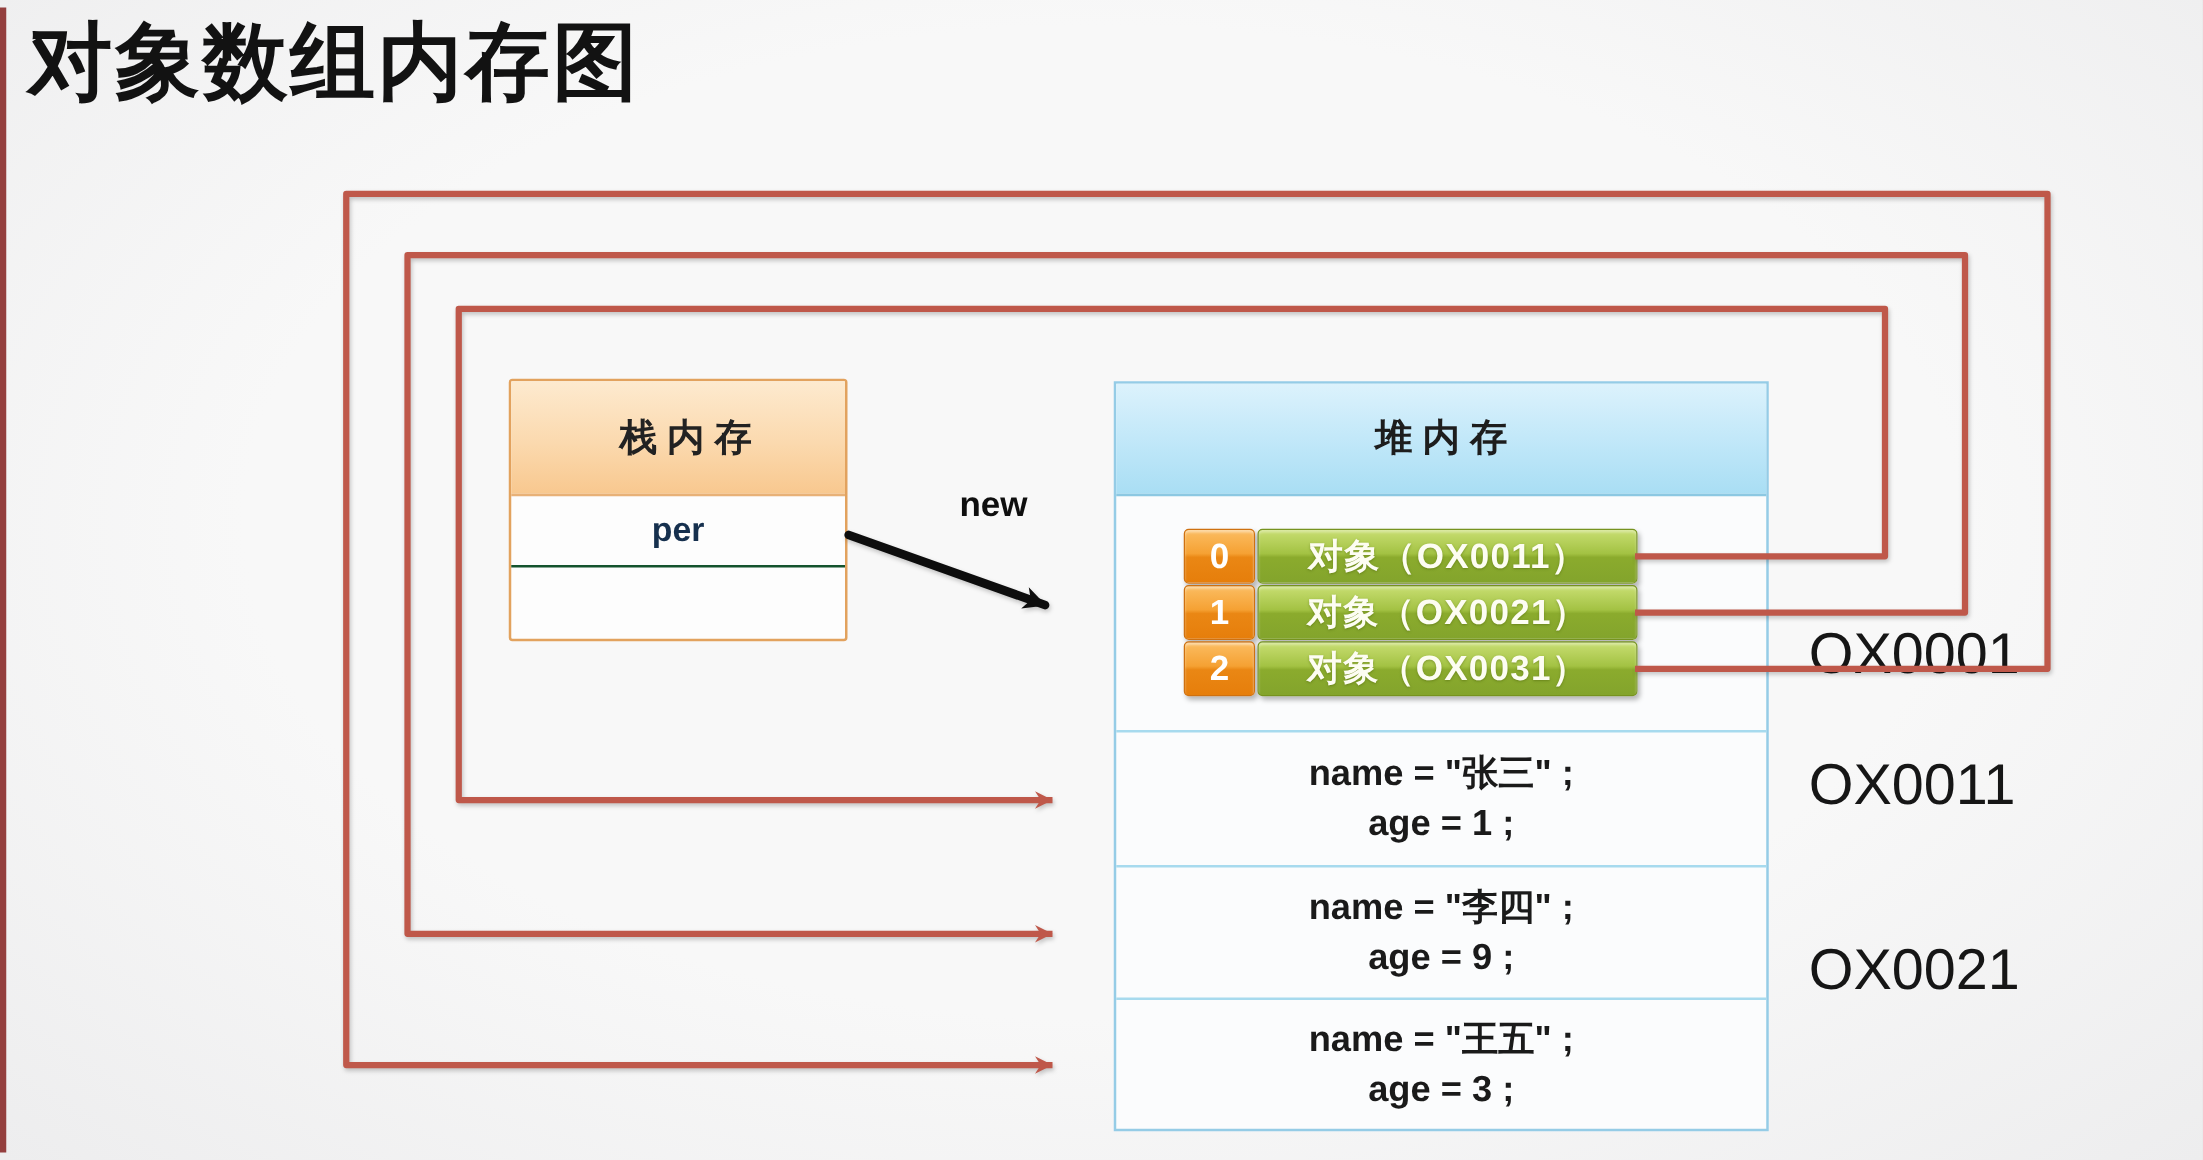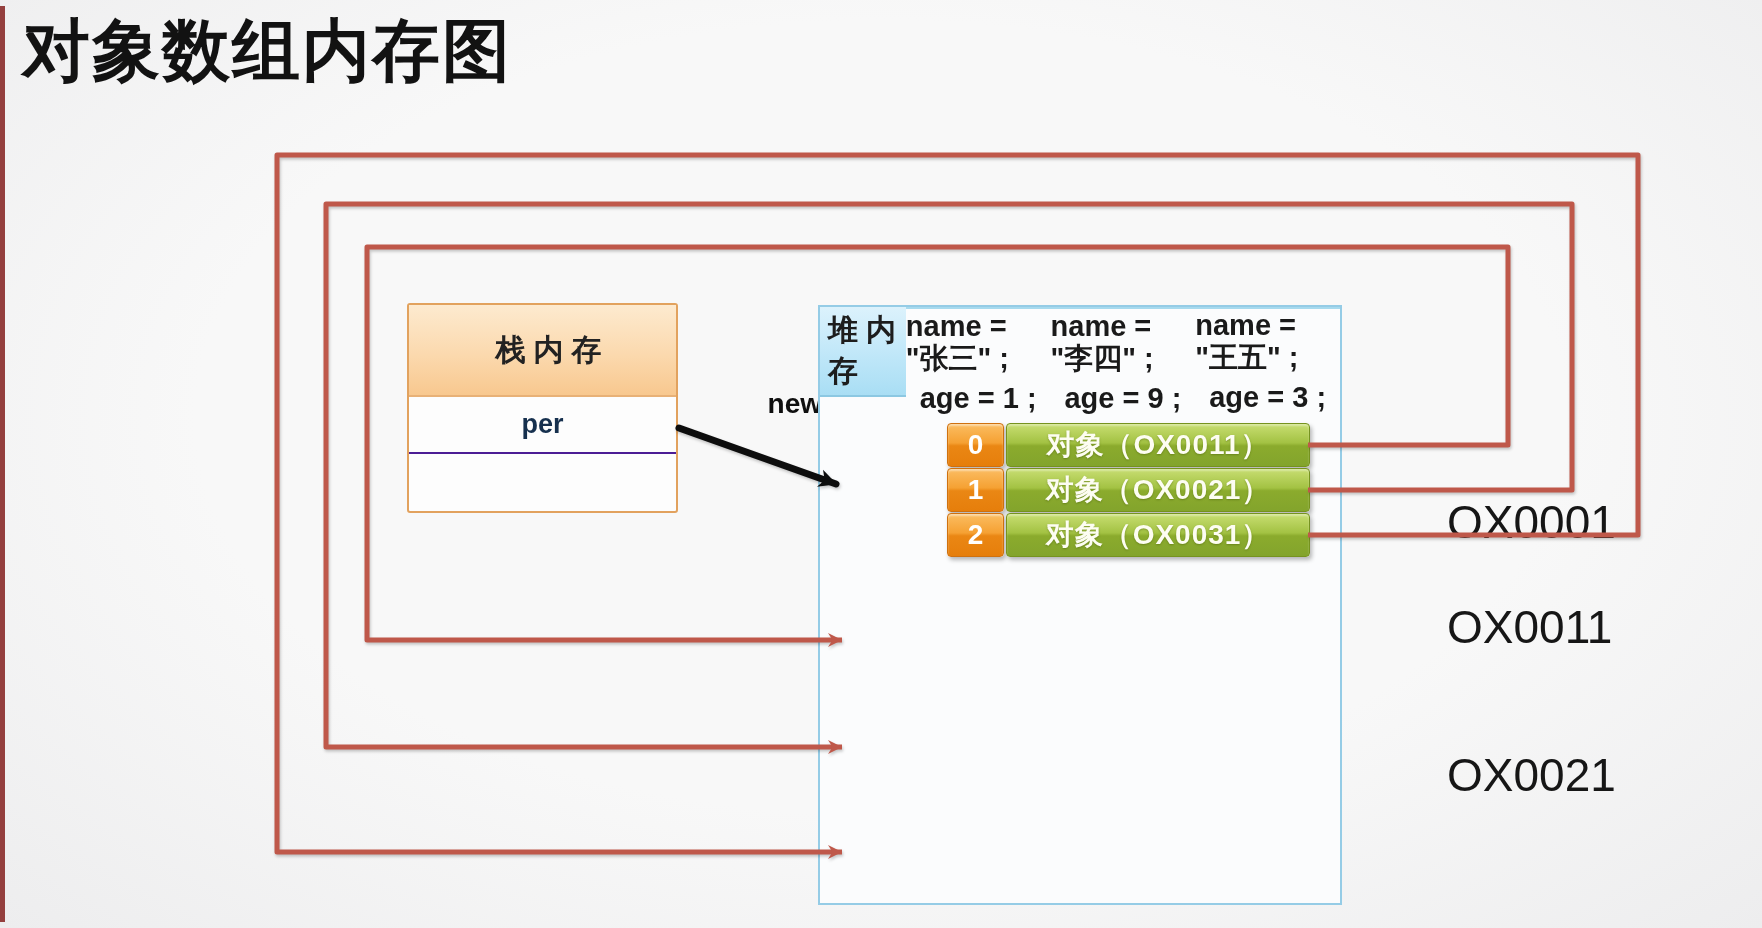--- a/index.html
+++ b/index.html
@@ -21,33 +21,33 @@
     display:flex;flex-direction:column;
   }
   .stack-header{
     height:92px;display:flex;align-items:center;justify-content:center;
     background:linear-gradient(180deg,#fdeacf 0%,#fbd9ae 55%,#f8c88f 100%);
     border-bottom:2px solid #e8b177;
     font-size:30px;font-weight:700;color:#222;letter-spacing:8px;padding-left:20px;
   }
   .stack-row{
     height:57px;display:flex;align-items:center;justify-content:center;
-    border-bottom:2px solid #4c1d95;
+    border-bottom:2px solid #14532d;
     font-size:27px;font-weight:700;color:#16304e;
   }
   .stack-row.empty{flex:1;border-bottom:none;}
   
   .new-label{
     position:absolute;left:722px;top:388px;width:100px;text-align:right;
     font-size:28px;font-weight:700;color:#0f0f0f;
   }
   
   .heap-box{
-    position:absolute;left:818px;top:305px;width:524px;height:600px;
-    border:2px solid #95cce6;background:#fbfcfd;display:flex;flex-direction:row;
+    position:absolute;left:891px;top:305px;width:524px;height:600px;
+    border:2px solid #95cce6;background:#fbfcfd;display:flex;flex-direction:column;
   }
   .heap-header{
     height:90px;display:flex;align-items:center;justify-content:center;
     background:linear-gradient(180deg,#dcf2fc 0%,#c2e8f9 50%,#a9def4 100%);
     border-bottom:2px solid #8cc8e2;
     font-size:30px;font-weight:700;color:#1d1d1d;letter-spacing:8px;padding-left:8px;
   }
   .heap-array-area{height:188px;}
   .heap-obj-row{
     display:flex;flex-direction:column;align-items:center;justify-content:center;

